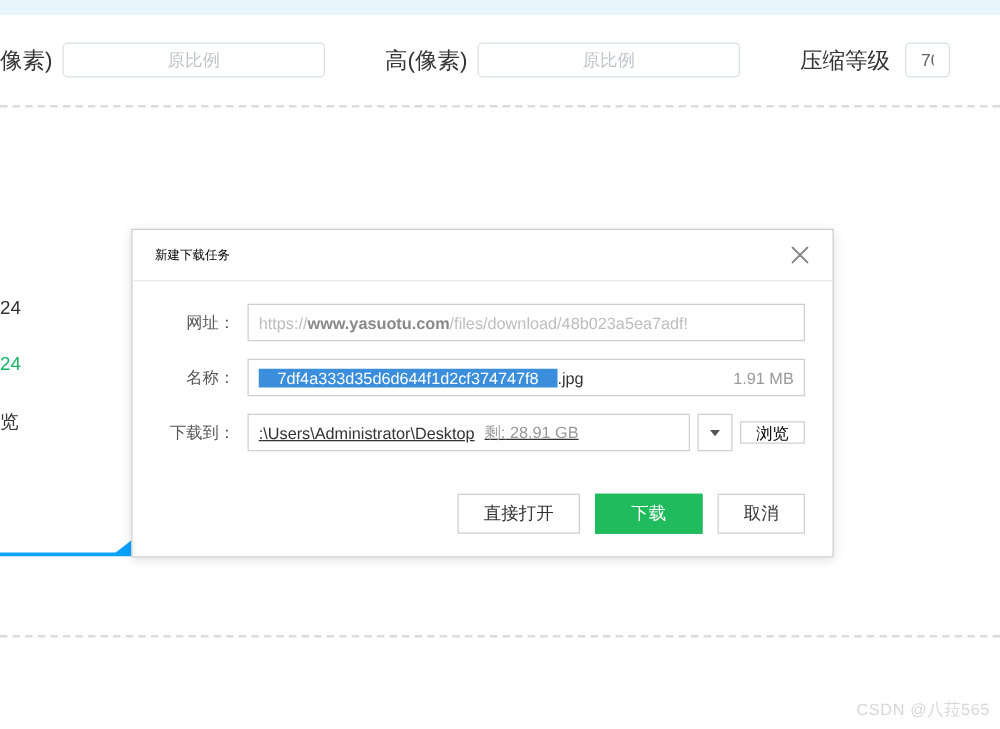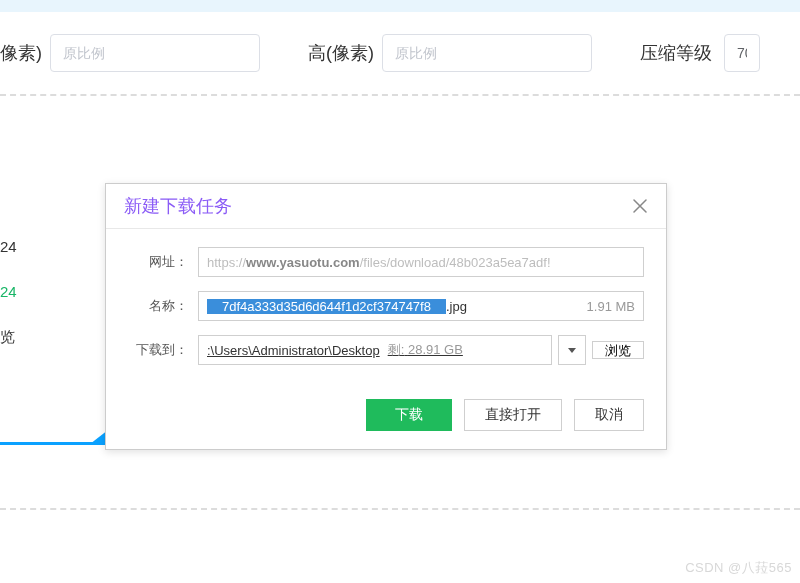--- a/index.html
+++ b/index.html
@@ -28,28 +28,29 @@
     padding: 22px 0 22px 0;
     background: #fff;
   }
   .small-label {
     color: #333;
     font-size: 18px;
     margin-right: 8px;
     white-space: nowrap;
   }
   .text-input {
-    height: 38px;
+    height: 28px;
     border: 1px solid #dcdfe6;
     border-radius: 4px;
     padding: 0 12px;
     font-size: 14px;
     color: #606266;
     outline: none;
     background: #fff;
+    text-align: center;
   }
   .text-input::placeholder { color: #c0c4cc; }
 
   .dashed-sep {
     width: 100%;
     height: 0;
     border-top: 2px dashed #dcdcdc;
   }
 
   
@@ -94,21 +95,21 @@
     border: 1px solid #ccc;
     box-shadow: 0 2px 8px rgba(0,0,0,0.12);
   }
   .dialog-header {
     display: flex;
     align-items: center;
     justify-content: space-between;
     padding: 10px 16px 10px 18px;
     border-bottom: 1px solid #e8e8e8;
   }
-  .dialog-title { font-size: 18px; color: #8b5cf6; }
+  .dialog-title { font-size: 10px; color: #000000; }
   .close-x {
     width: 20px; height: 20px;
     display: inline-flex; align-items: center; justify-content: center;
     color: #888; cursor: pointer;
   }
   .close-x svg { width: 14px; height: 14px; }
 
   .dialog-body {
     padding: 18px 22px 8px 22px;
   }
@@ -305,21 +306,21 @@
               <path d="M0 0 L4 5 L8 0 Z" fill="#555"></path>
             </svg>
         </button>
         <button class="browse-btn">浏览</button>
       </div>
     </div>
 
   </div>
 
   <div class="dialog-footer">
+    <button class="btn">直接打开</button>
     <button class="btn primary">下载</button>
-    <button class="btn">直接打开</button>
     <button class="btn">取消</button>
   </div>
 </div>
 
 <div class="dashed-sep" style="position:absolute;top:508px;left:0;"></div>
 
 <div class="watermark">CSDN @八菈565</div>
 
 </body></html>

